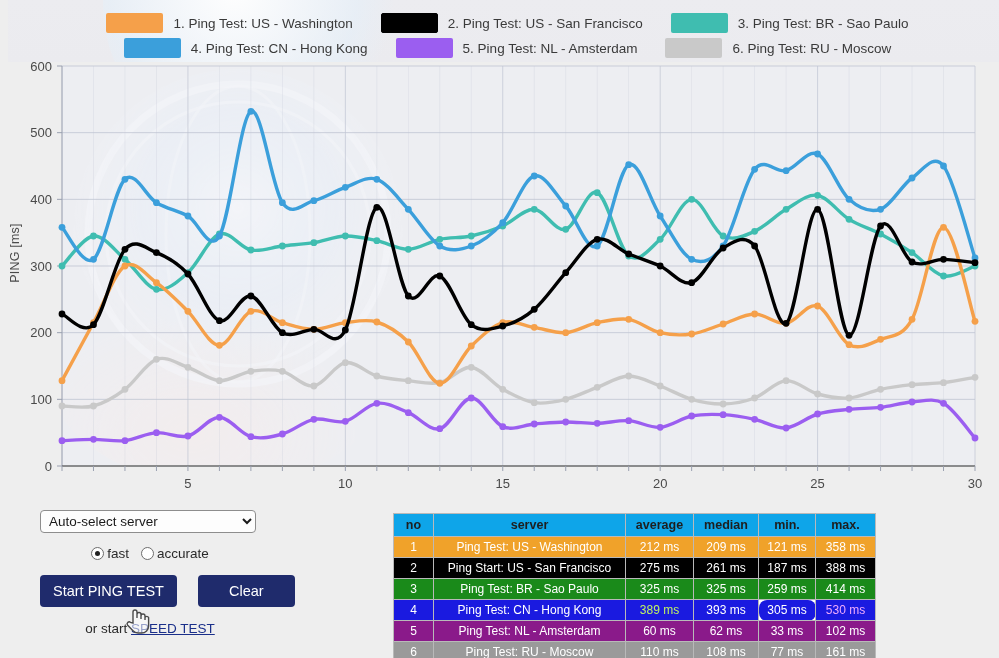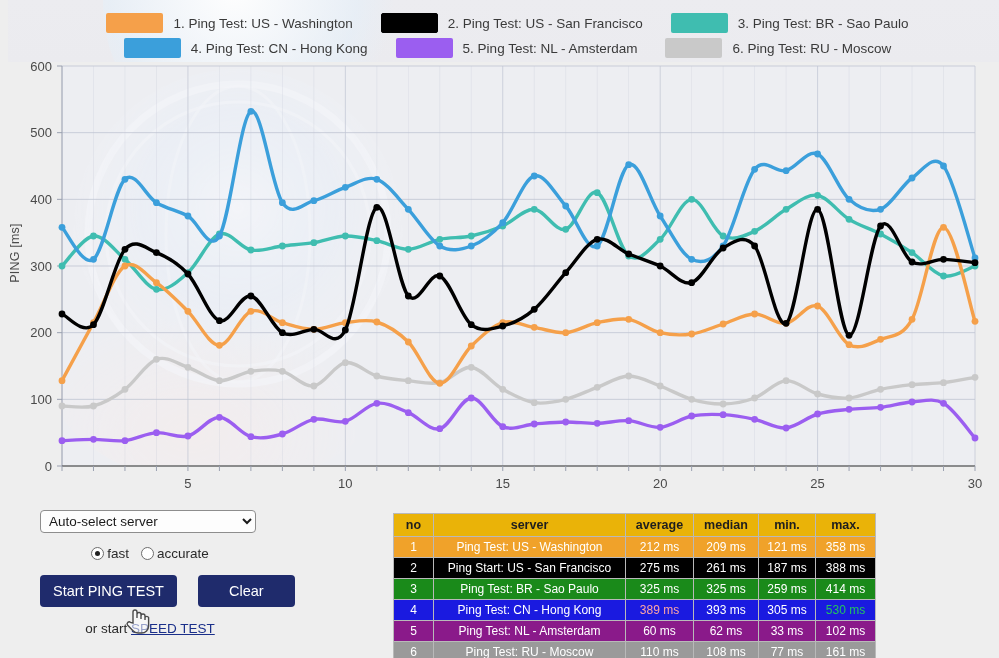--- a/index.html
+++ b/index.html
@@ -162,21 +162,21 @@
 
   
   #results-table {
     position: absolute;
     left: 393px; top: 513px;
     border-collapse: collapse;
     font-size: 12px;
     background: #ffffff;
   }
   #results-table th {
-    background: #eab308;
+    background: #0ea5e9;
     color: #1e1e1e;
     font-weight: bold;
     border: 1px solid #b9b9b9;
     padding: 4px 6px;
     text-align: center;
     font-size: 12.5px;
   }
   #results-table td {
     border: 1px solid #b9b9b9;
     padding: 3px 6px;
@@ -609,24 +609,24 @@
         <td class="no" style="background: rgb(26, 138, 26); color: rgb(255, 255, 255);">3</td>
         <td class="server-cell" style="background: rgb(26, 138, 26); color: rgb(255, 255, 255);">Ping Test: BR - Sao Paulo</td>
         <td class="average" style="background: rgb(26, 138, 26); color: rgb(255, 255, 255);">325 ms</td>
         <td class="median" style="background: rgb(26, 138, 26); color: rgb(255, 255, 255);">325 ms</td>
         <td class="min" style="background: rgb(26, 138, 26); color: rgb(255, 255, 255);">259 ms</td>
         <td class="max" style="background: rgb(26, 138, 26); color: rgb(255, 255, 255);">414 ms</td>
       </tr>
       <tr>
         <td class="no" style="background: rgb(26, 26, 224); color: rgb(255, 255, 255);">4</td>
         <td class="server-cell" style="background: rgb(26, 26, 224); color: rgb(255, 255, 255);">Ping Test: CN - Hong Kong</td>
-        <td class="average" style="background: rgb(26, 26, 224); color: #fca5a5;">389 ms</td>
+        <td class="average" style="background: rgb(26, 26, 224); color: #bef264;">389 ms</td>
         <td class="median" style="background: rgb(26, 26, 224); color: rgb(255, 255, 255);">393 ms</td>
-        <td class="min" style="background: rgb(26, 26, 224); color: rgb(255, 255, 255);">305 ms</td>
-        <td class="max" style="background: rgb(26, 26, 224); color: #22c55e;">530 ms</td>
+        <td class="min" style="background: rgb(26, 26, 224); color: rgb(255, 255, 255); border-radius: 8px;">305 ms</td>
+        <td class="max" style="background: rgb(26, 26, 224); color: #f0abfc;">530 ms</td>
       </tr>
       <tr>
         <td class="no" style="background: rgb(138, 26, 138); color: rgb(255, 255, 255);">5</td>
         <td class="server-cell" style="background: rgb(138, 26, 138); color: rgb(255, 255, 255);">Ping Test: NL - Amsterdam</td>
         <td class="average" style="background: rgb(138, 26, 138); color: rgb(255, 255, 255);">60 ms</td>
         <td class="median" style="background: rgb(138, 26, 138); color: rgb(255, 255, 255);">62 ms</td>
         <td class="min" style="background: rgb(138, 26, 138); color: rgb(255, 255, 255);">33 ms</td>
         <td class="max" style="background: rgb(138, 26, 138); color: rgb(255, 255, 255); margin-top: 11px;">102 ms</td>
       </tr>
       <tr>

